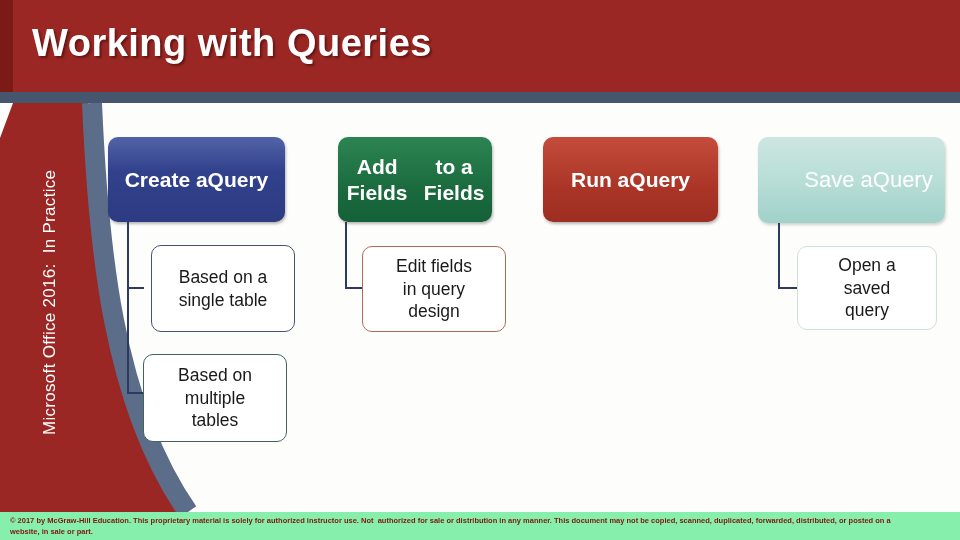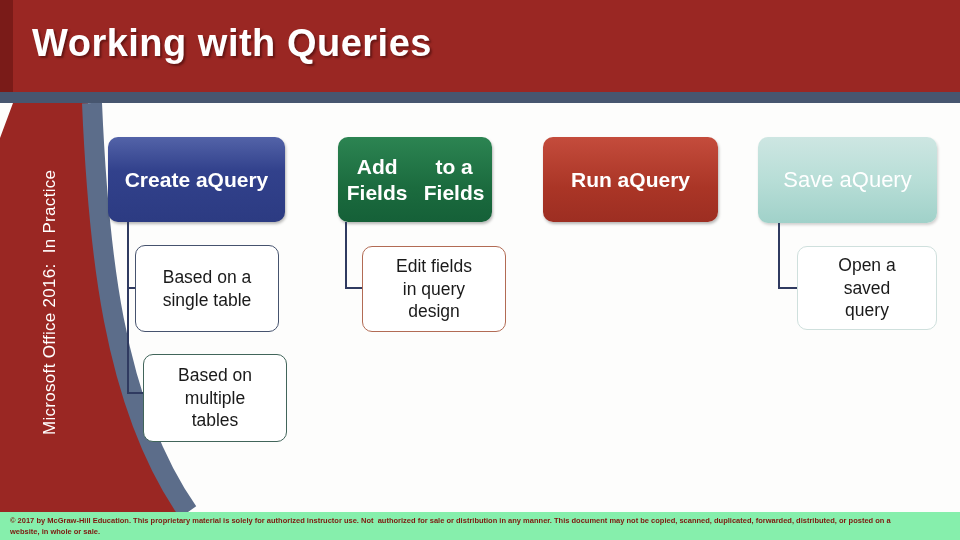--- a/index.html
+++ b/index.html
@@ -68,21 +68,21 @@
   </svg>
   <div class="sidebar-label">Microsoft Office 2016:  In Practice</div>
 
   <div class="hbox blue" style="left:108px;top:137px;width:177px;height:85px;">
     <div>Create a</div>
     <div>Query</div>
   </div>
   <div class="vline" style="left:127px;top:222px;height:172px;"></div>
   <div class="hline" style="left:127px;top:287px;width:17px;"></div>
   <div class="hline" style="left:127px;top:392px;width:17px;"></div>
-  <div class="cbox" style="left:135px;top:245px;width:142px;height:85px;border:1.5px solid #46536e;align-items:center;">
+  <div class="cbox" style="left:151px;top:245px;width:142px;height:85px;border:1.5px solid #46536e;align-items:center;">
     <div>Based on a</div>
     <div>single table</div>
   </div>
   <div class="cbox" style="left:143px;top:354px;width:142px;height:86px;border:1.5px solid #41655a;">
     <div>Based on</div>
     <div>multiple</div>
     <div>tables</div>
   </div>
 
   <div class="hbox green" style="left:338px;top:137px;width:154px;height:85px;align-items:center;">
@@ -95,30 +95,30 @@
     <div>Edit fields</div>
     <div>in query</div>
     <div>design</div>
   </div>
 
   <div class="hbox red" style="left:543px;top:137px;width:175px;height:85px;">
     <div>Run a</div>
     <div>Query</div>
   </div>
 
-  <div class="hbox teal" style="left:758px;top:137px;width:179px;height:86px;">
+  <div class="hbox teal" style="left:758px;top:137px;width:153px;height:86px;padding-left:34px;">
     <div>Save a</div>
     <div>Query</div>
   </div>
   <div class="vline" style="left:778px;top:223px;height:66px;"></div>
   <div class="hline" style="left:778px;top:287px;width:20px;"></div>
   <div class="cbox" style="left:797px;top:246px;width:138px;height:82px;border:1.5px solid #cfe0dd;">
     <div>Open a</div>
     <div>saved</div>
     <div>query</div>
   </div>
 
   <div class="footer">
     <div class="footer-line l1">© 2017 by McGraw-Hill Education. This proprietary material is solely for authorized instructor use. Not  authorized for sale or distribution in any manner. This document may not be copied, scanned, duplicated, forwarded, distributed, or posted on a</div>
-    <div class="footer-line l2">website, in whole or sale.</div>
+    <div class="footer-line l2">website, in sale or part.</div>
   </div>
 
 </div>
 
 </body></html>

